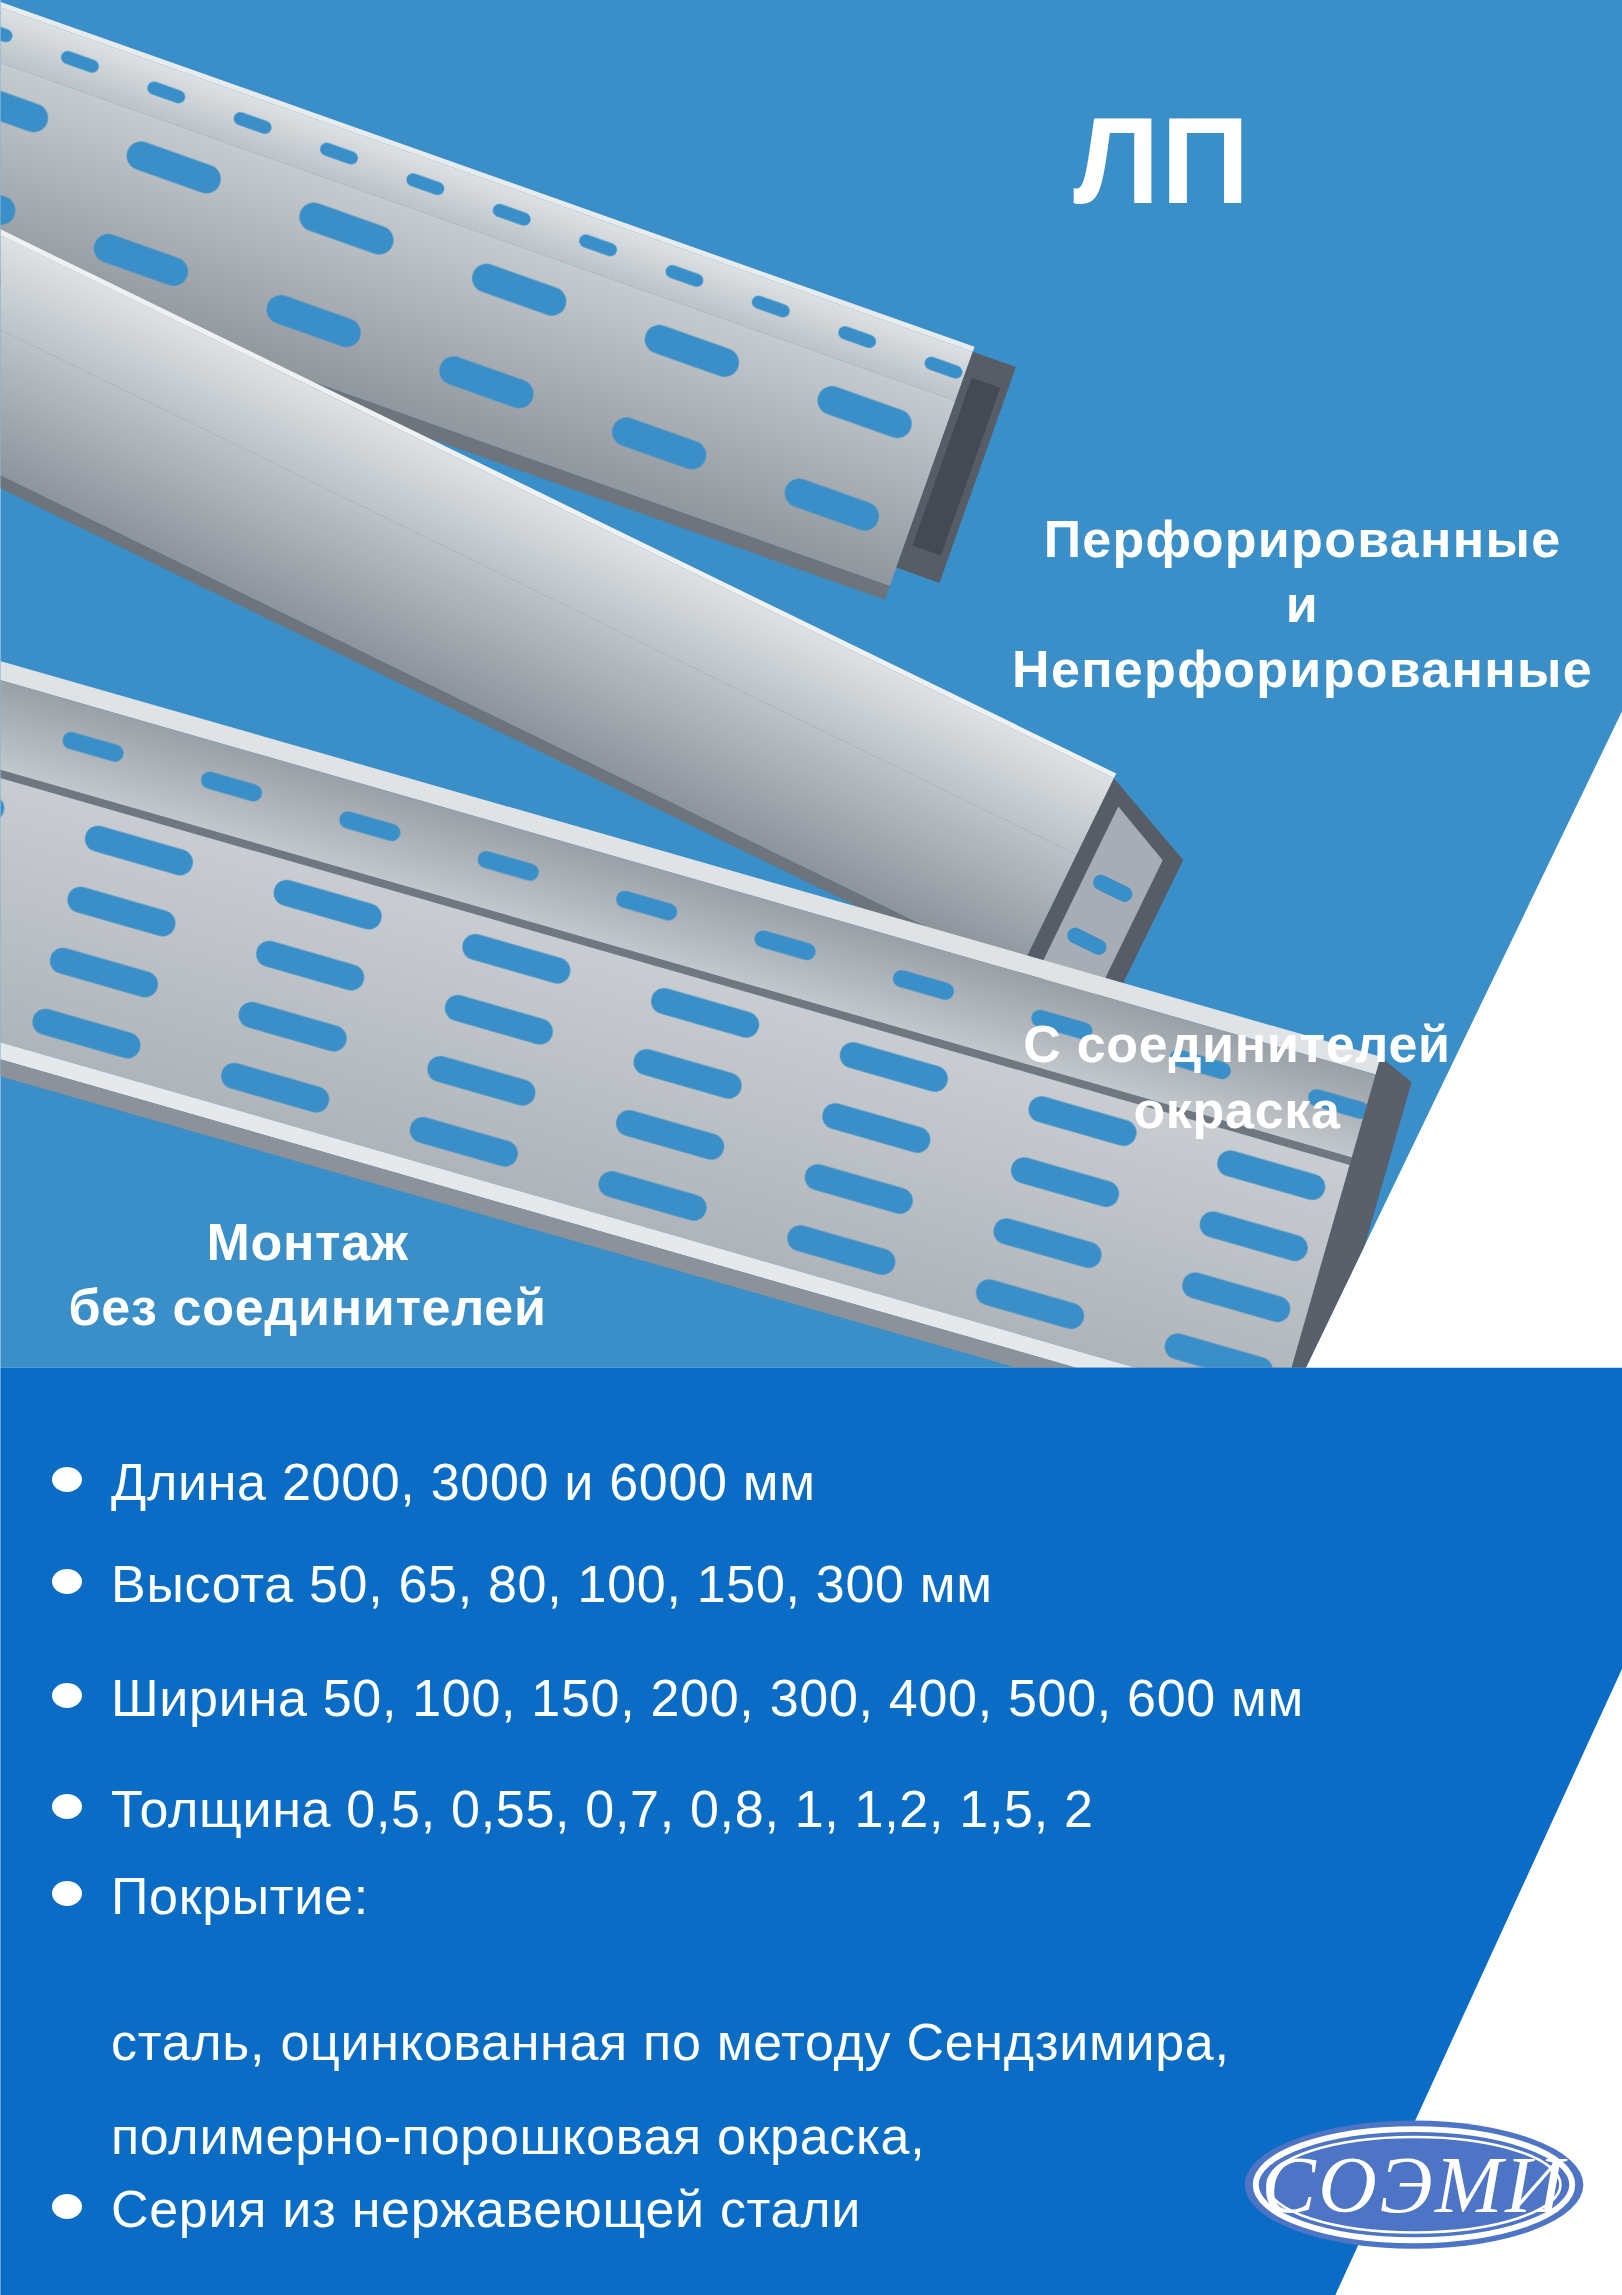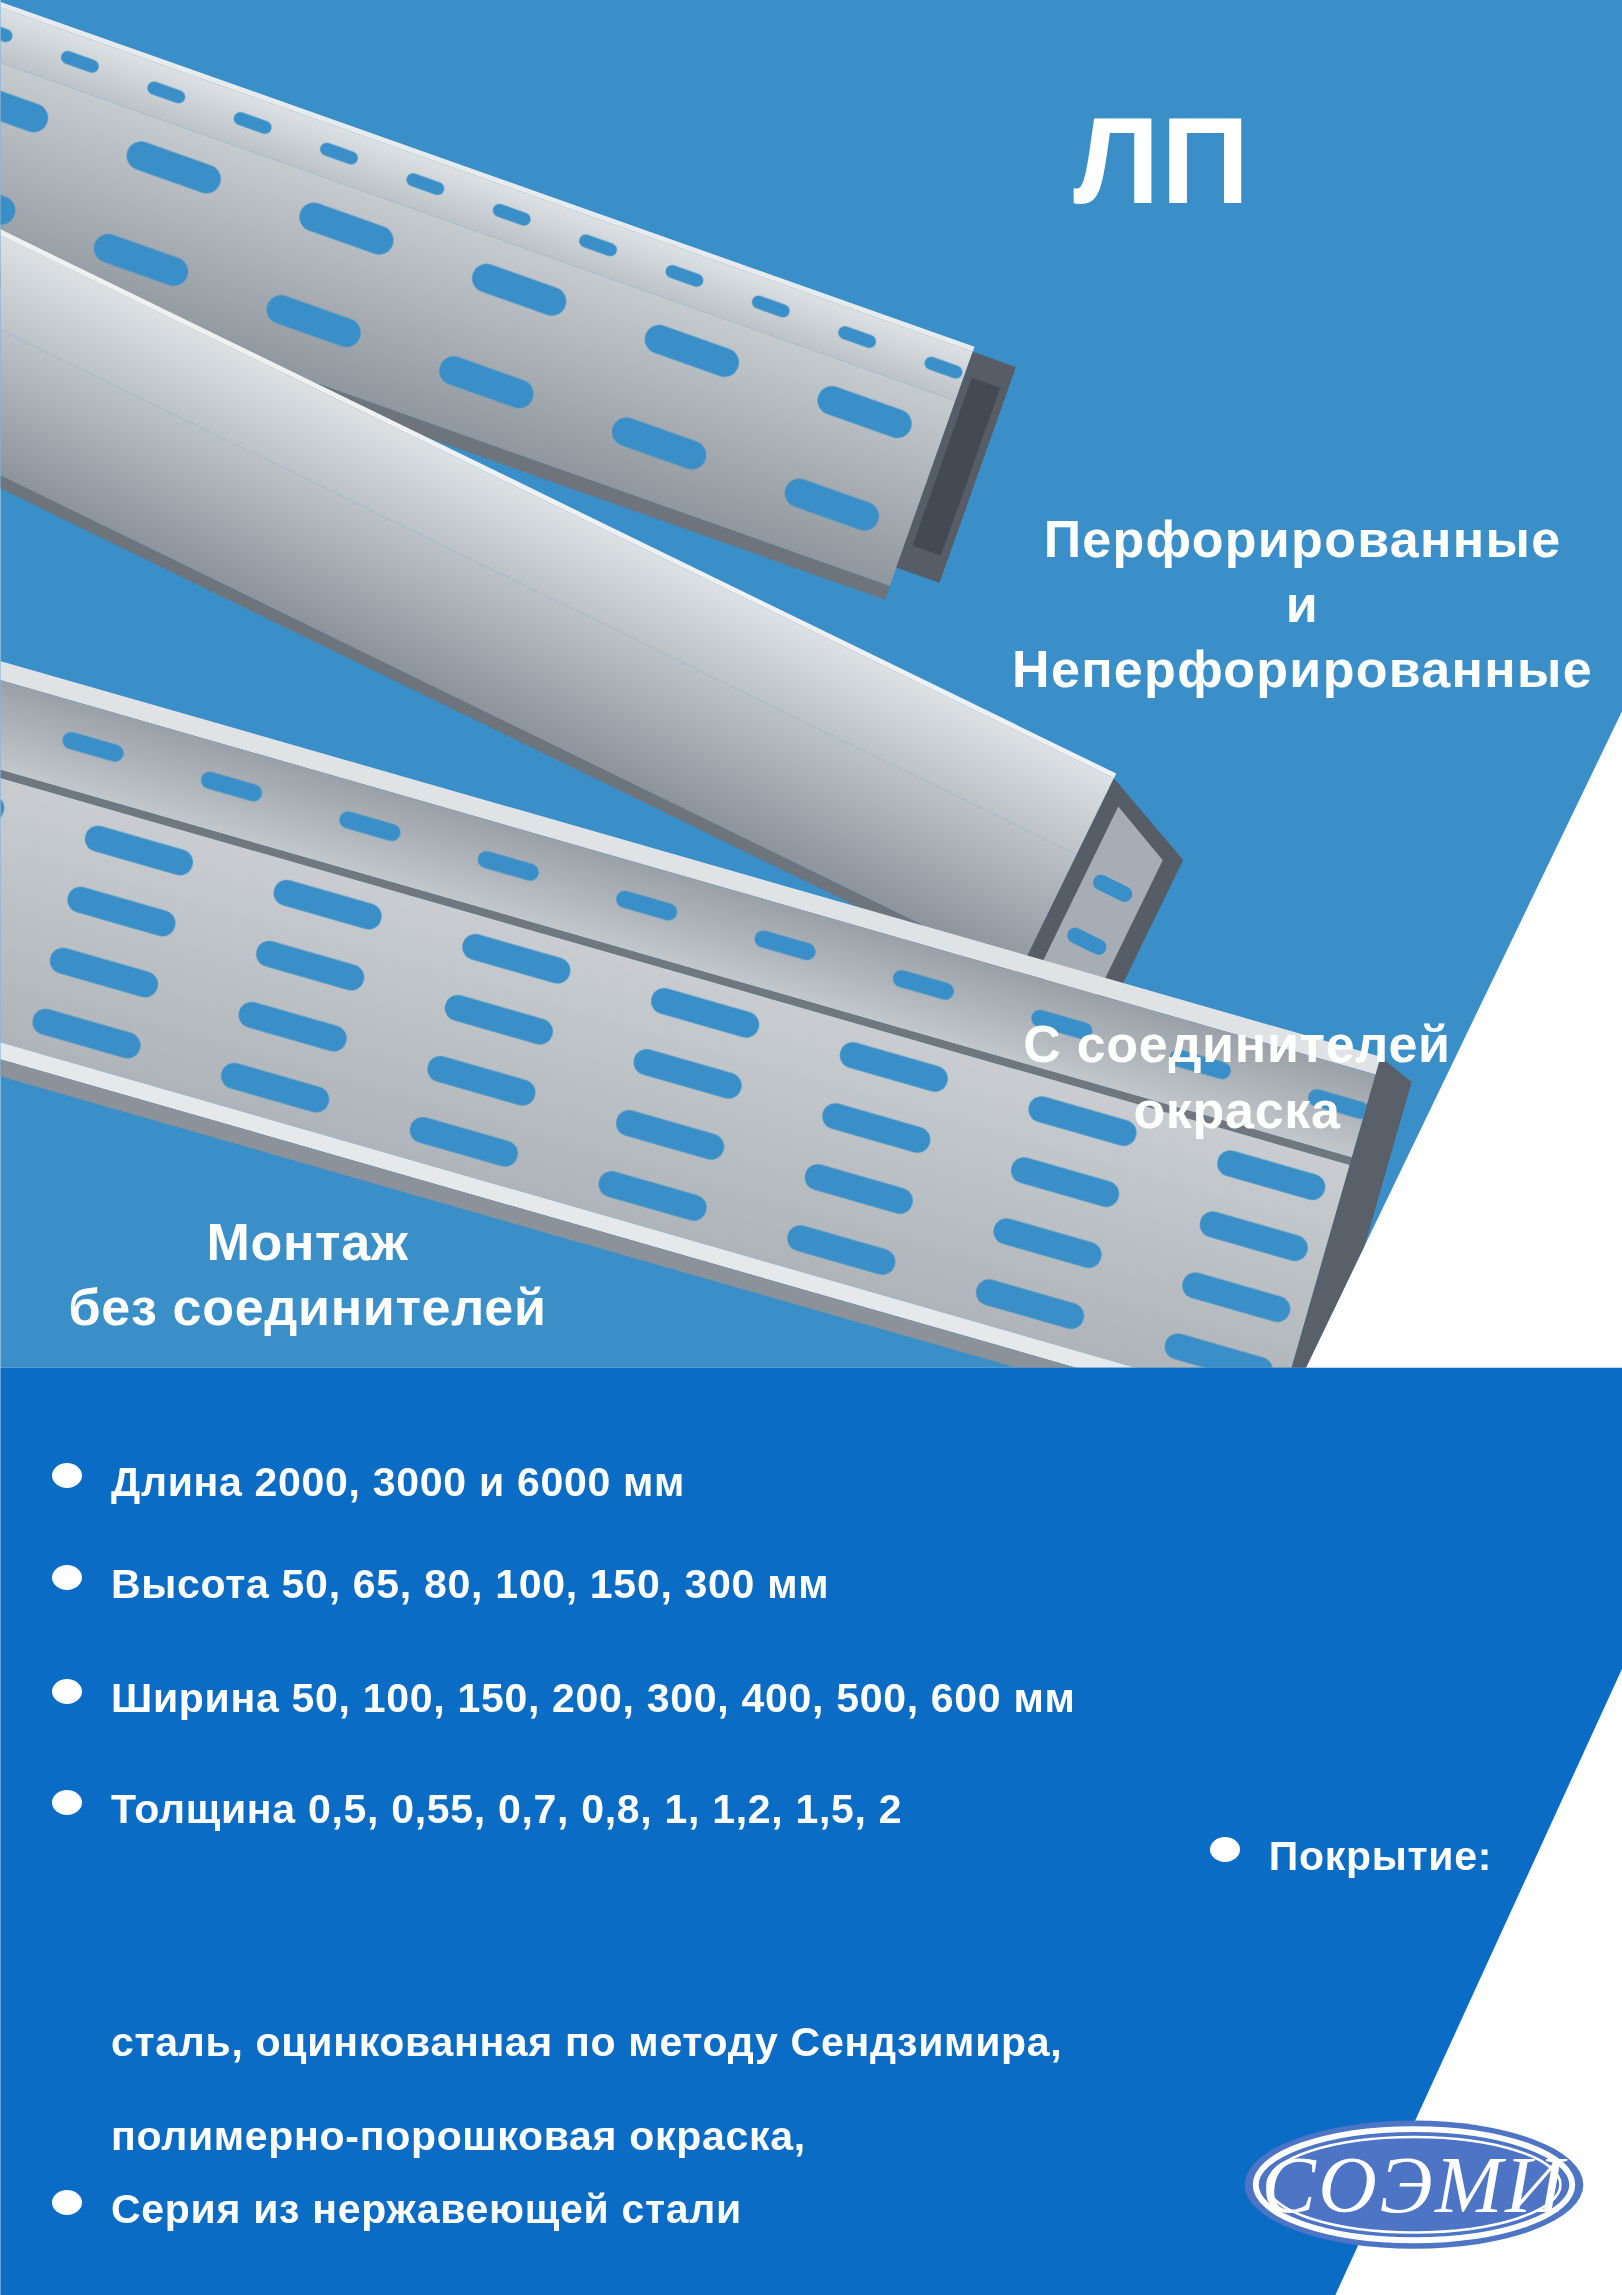--- a/index.html
+++ b/index.html
@@ -33,30 +33,30 @@
     left:995px;top:1011px;width:484px;text-align:center;
     font-size:52px;line-height:66px;letter-spacing:0.7px;
   }
   .label-mount{
     left:36px;top:1210px;width:543px;text-align:center;
     font-size:52px;line-height:65px;letter-spacing:0.7px;
   }
 
   .spec-row{
     position:absolute;left:52px;width:1440px;color:var(--text_white);
-    font-weight:bold;font-size:41px;line-height:60px;z-index:2;white-space:nowrap;
+    font-weight:normal;font-size:52px;line-height:60px;z-index:2;white-space:nowrap;
     letter-spacing:0.7px;
   }
   .spec-row .dot{
     display:inline-block;width:30px;height:25px;background:var(--text_white);
     border-radius:50%;margin-right:29px;vertical-align:7.9px;
   }
   .spec-row.cont{left:111px;}
   .r0{top:1452px;} .r1{top:1554px;} .r2{top:1668px;} .r3{top:1779px;}
-  .r4{top:1826px;text-align:right;} .r5{top:1945px;} .r6{top:2012px;} .r7{top:2074px;margin-top:32px;}
+  .r4{top:1866px;} .r5{top:1945px;} .r6{top:2012px;} .r7{top:2074px;margin-top:32px;}
   .r8{top:2179px;}
 
   .logo{
     position:absolute;left:1242px;top:2118px;width:344px;height:134px;z-index:3;
   }
   .logo svg{position:absolute;inset:0;display:block;}
   .logo .logo-text{
     position:absolute;inset:0;text-align:center;line-height:134px;
     font-family:"Liberation Serif","DejaVu Serif",serif;font-style:italic;
     font-size:81px;color:var(--text_white);letter-spacing:2.6px;font-weight:normal;

